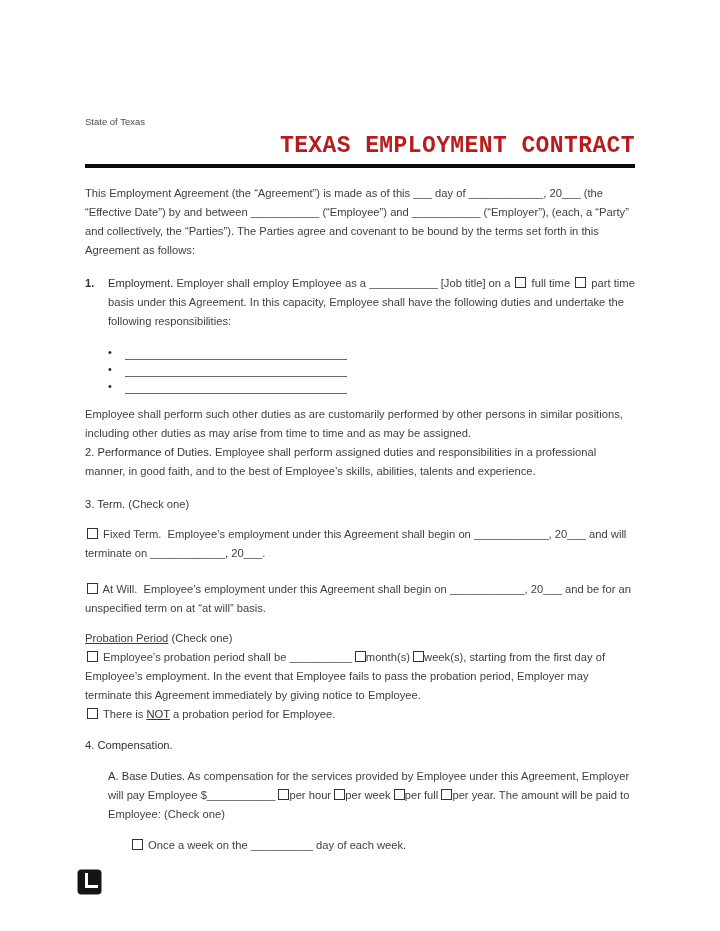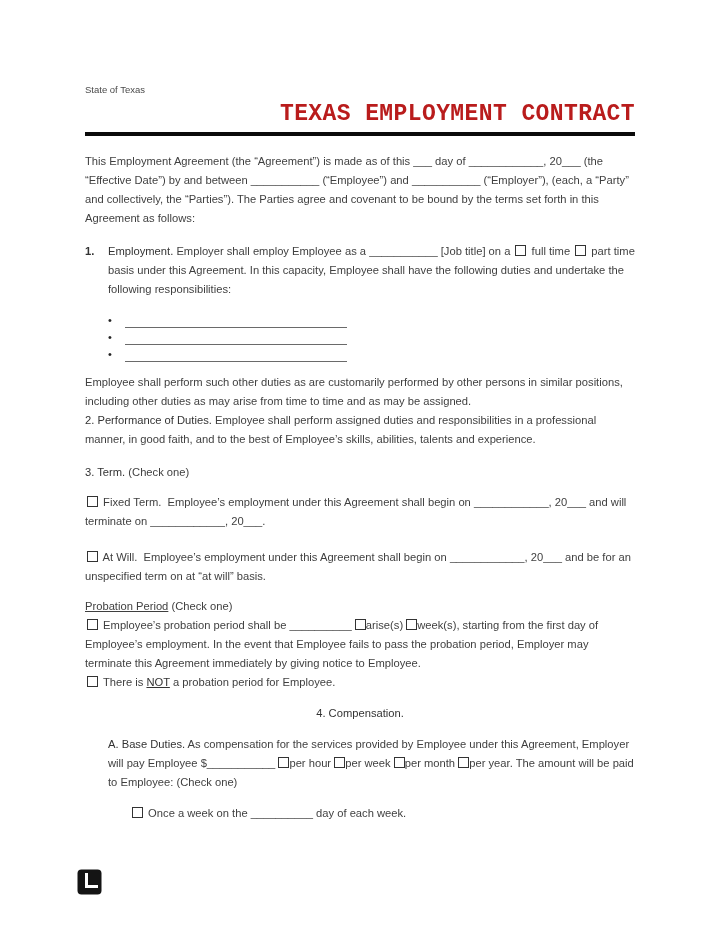--- a/index.html
+++ b/index.html
@@ -1,20 +1,20 @@
 <!DOCTYPE html>
 <html><head>
 <meta charset="utf-8">
 <style>
   html,body { margin:0; padding:0; background:#ffffff; }
   .page {
     position:relative;
     width:720px; height:931px;
     box-sizing:border-box;
-    padding:84px 85px 0 85px;
+    padding:116px 85px 0 85px;
     background:#ffffff;
     font-family:"Liberation Sans", sans-serif;
     font-size:11.2px;
     line-height:19px;
     color:#3f3f3f;
     overflow:hidden;
   }
   p { margin:0; }
   .state { font-size:9.5px; line-height:12px; color:#4a4a4a; }
   .title {
@@ -44,21 +44,21 @@
   .bullet-row{ height:17px; display:flex; align-items:flex-end; }
   .dot       { width:17px; font-size:11px; line-height:15px; color:#222; }
   .duty-line { width:222px; height:13px; border-bottom:1.2px solid #6a6a6a; }
 
   .mt-duties { margin-top:11px; }
   .mt-s2     { margin-top:0; }
   .mt-s3     { margin-top:14px; }
   .mt-fixed  { margin-top:11px; }
   .mt-atwill { margin-top:17px; }
   .mt-prob   { margin-top:11px; }
-  .mt-s4     { margin-top:12px;text-align:center; }
+  .mt-s4     { margin-top:12px; }
   .mt-bs     { margin-top:12px; }
   .mt-once   { margin-top:12px; }
   .ind1      { margin-left:23px; }
   .ind2      { margin-left:45px; }
 
   .logo {
     position:absolute; left:77px; top:869px;
     width:25px; height:26px;
   }
 </style>
@@ -115,37 +115,37 @@
   <p class="mt-atwill"><span class="cb sp"></span>
     <span>At Will.&nbsp; Employee’s employment under this Agreement shall begin on ____________, 20___ and be for an unspecified term on at “at will” basis.</span>
   </p>
 
   <p class="mt-prob"><span class="u">Probation Period</span>
     <span>(Check one)</span>
   </p>
 
   <p><span class="cb sp"></span>
     <span>Employee’s probation period shall be __________</span>
-    <span class="cb"></span><span>arise(s)</span>
+    <span class="cb"></span><span>month(s)</span>
     <span class="cb"></span><span>week(s), starting from the first day of Employee’s employment. In the event that Employee fails to pass the probation period, Employer may terminate this Agreement immediately by giving notice to Employee.</span>
   </p>
 
   <p><span class="cb sp"></span>
     <span>There is</span>
     <span class="bd u">NOT</span>
     <span>a probation period for Employee.</span>
   </p>
 
   <p class="mt-s4 bd">4. Compensation.</p>
 
   <p class="mt-bs ind1"><span class="bd">A. Base Duties.</span>
     <span>As compensation for the services provided by Employee under this Agreement, Employer will pay Employee $___________</span>
     <span class="cb"></span><span>per hour</span>
     <span class="cb"></span><span>per week</span>
-    <span class="cb"></span><span>per month</span>
+    <span class="cb"></span><span>per full</span>
     <span class="cb"></span><span>per year. The amount will be paid to Employee: (Check one)</span>
   </p>
 
   <p class="mt-once ind2"><span class="cb sp"></span>
     <span>Once a week on the __________ day of each week.</span>
   </p>
 
   <div class="logo">
     <svg width="25" height="26" viewBox="0 0 25 26">
       <rect x="0.5" y="0.5" width="24" height="25" rx="4" fill="#141414"></rect>

